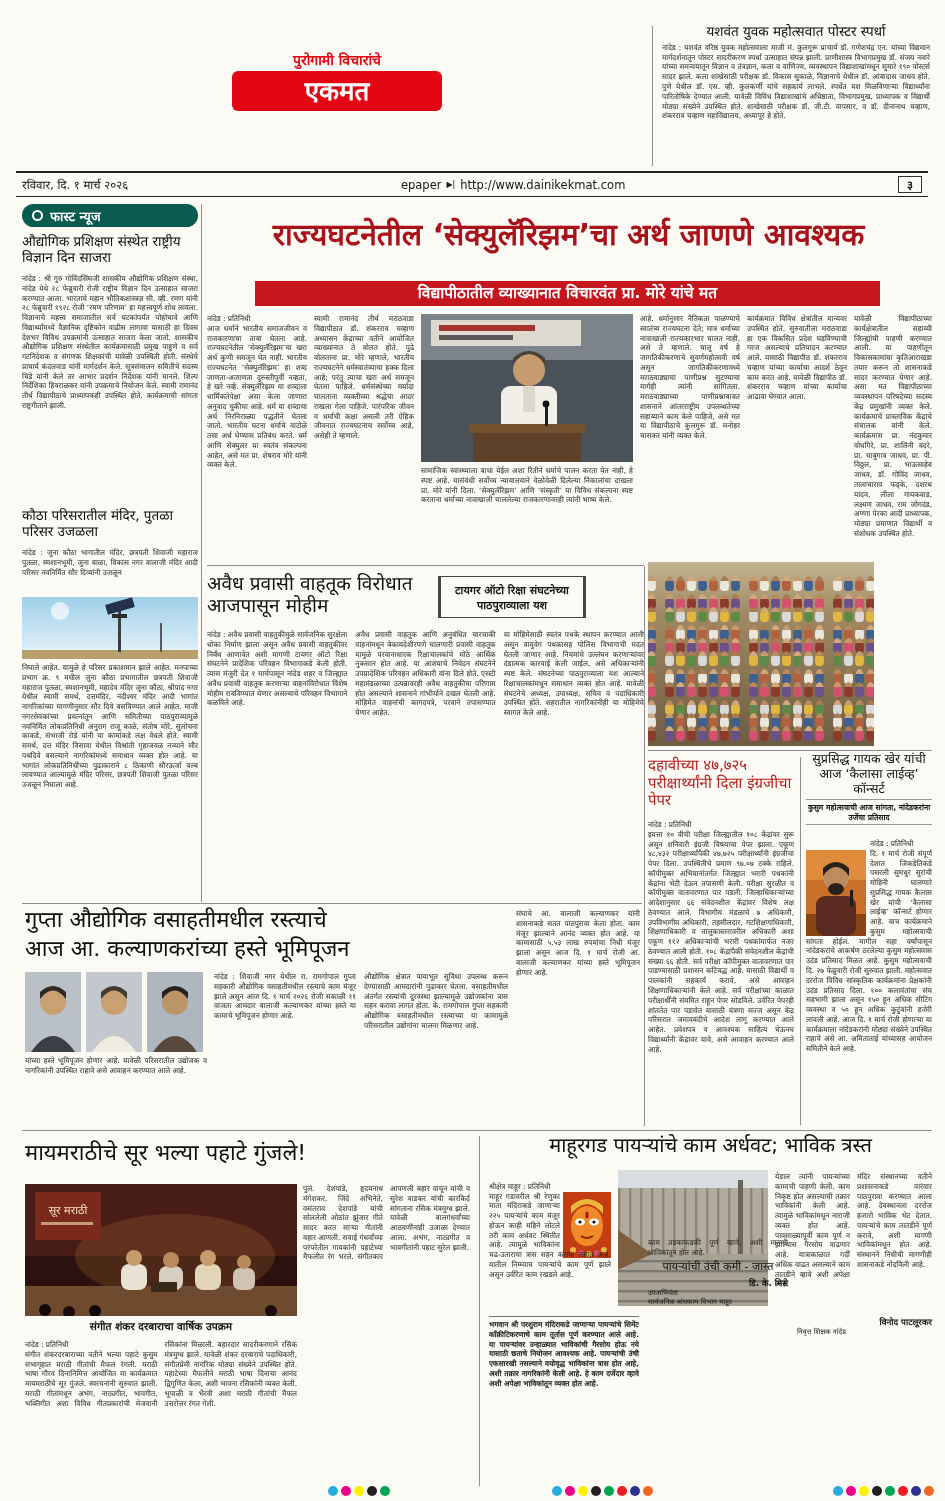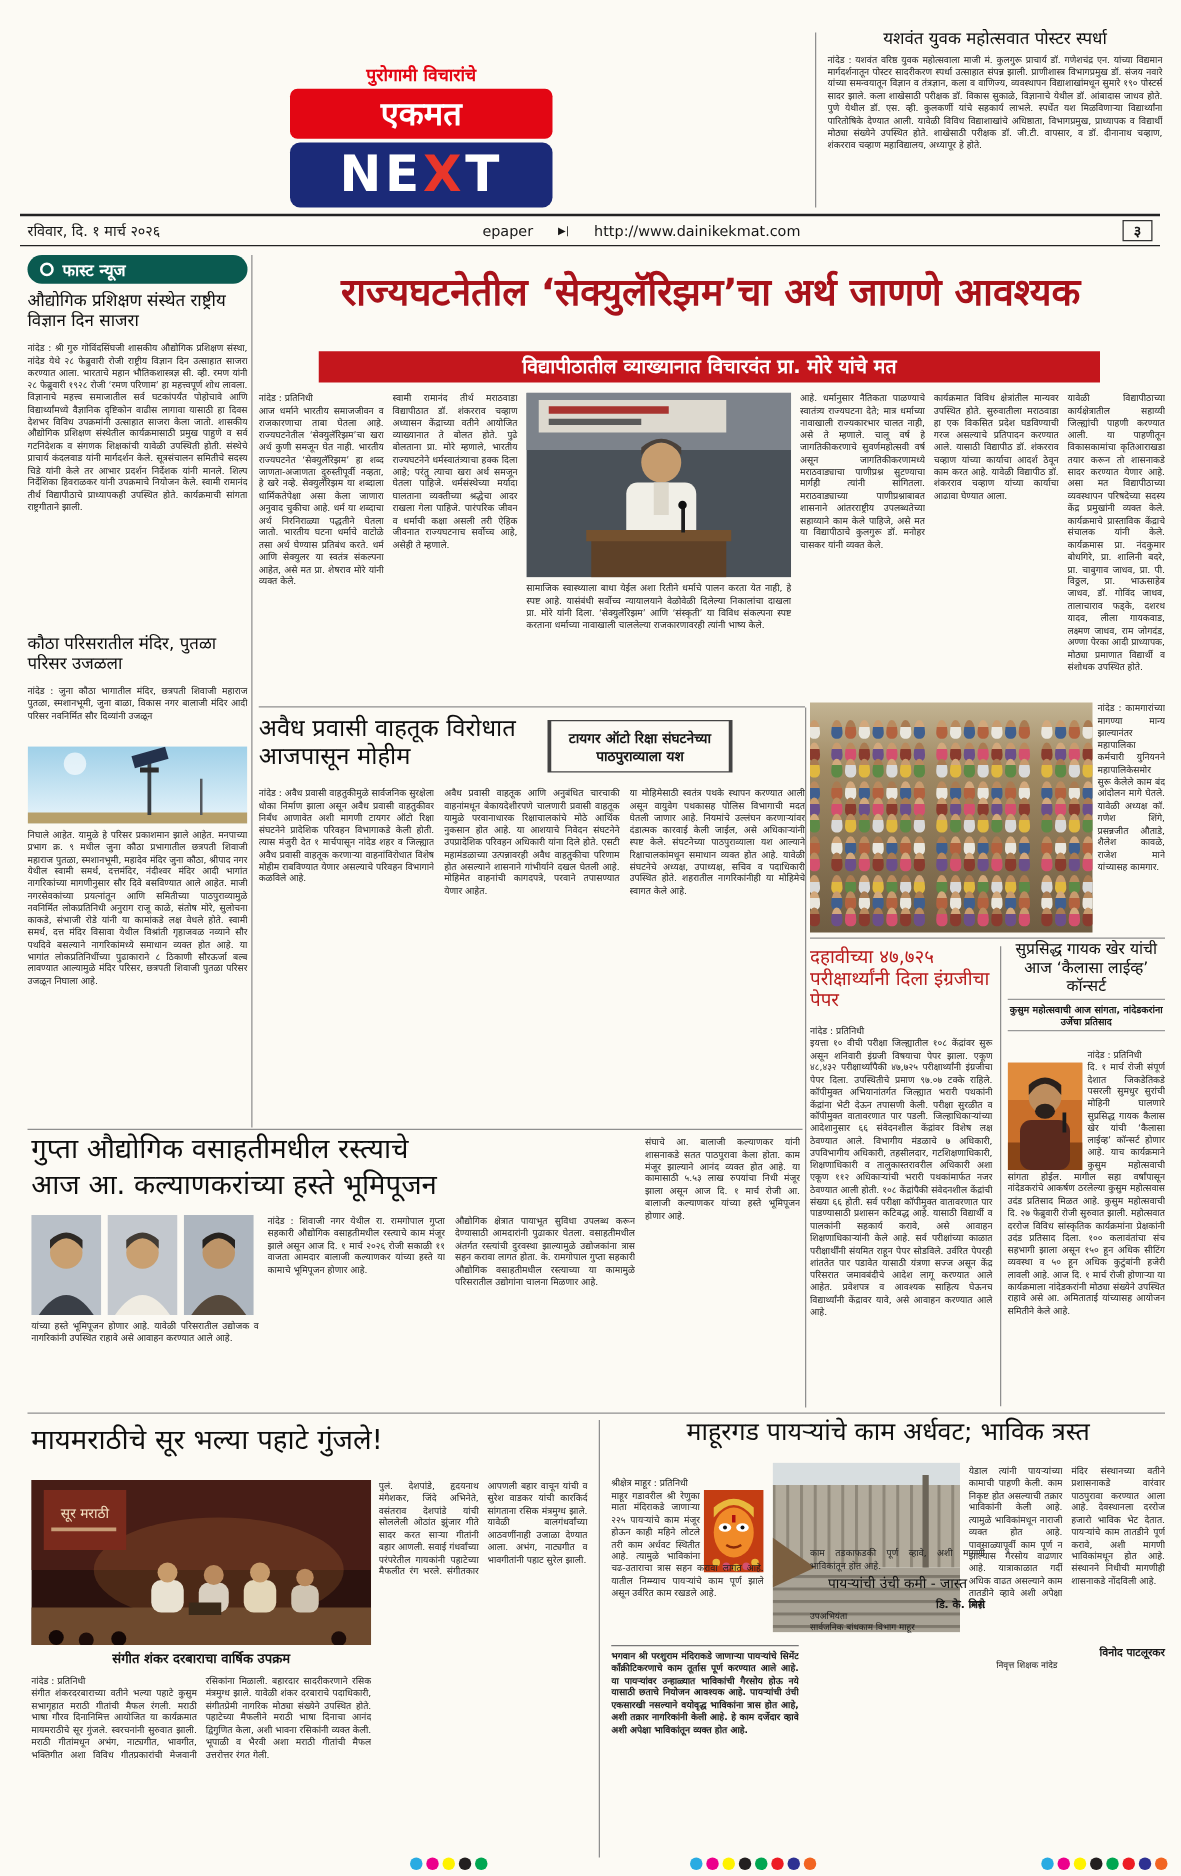--- a/index.html
+++ b/index.html
@@ -18,36 +18,31 @@
   .signname{font-size:8.6px;font-weight:bold;text-align:right}
   .signrole{font-size:7px;text-align:left;line-height:1.3}
 </style>
 </head>
 <body>
 
 <div class="abs" data-name="masthead" style="left:0;top:0;width:945px;height:170px">
   <div class="abs" data-name="masthead-brand-block" style="left:232px;top:50px;width:210px;text-align:center">
     <div data-name="masthead-tagline" style="color:#e30613;font-size:14px;font-weight:bold">पुरोगामी विचारांचे</div>
     <div data-name="masthead-brand" style="background:#e30613;color:#fff;font-size:26px;font-weight:bold;border-radius:6px;padding:1px 0 3px;margin-top:2px">एकमत</div>
-    <div data-name="next-logo" style="background:#1b2a78;border-radius:8px;margin-top:3px;height:52px;display:flex;align-items:center;justify-content:center;font-size:40px;font-weight:bold;color:#fff;letter-spacing:3px">
-      <span data-name="next-logo-ne">NE</span>
-        <span data-name="next-logo-x" style="color:#e8362a">X</span>
-        <span data-name="next-logo-t">T</span>
-    </div>
   </div>
   <div class="rule" data-name="masthead-divider" style="left:652px;top:26px;width:1px;height:140px"></div>
   <div class="abs" data-name="poster-article" style="left:662px;top:24px;width:268px">
     <div class="hsec" data-name="poster-headline" style="font-size:13.5px;text-align:center;margin-bottom:3px">यशवंत युवक महोत्सवात पोस्टर स्पर्धा</div>
     <div class="bt" data-name="poster-body" style="height:126px">नांदेड : यशवंत वरिष्ठ युवक महोत्सवाला माजी मं. कुलगुरू प्राचार्य डॉ. गणेशचंद्र एन. यांच्या विद्यमान मार्गदर्शनातून पोस्टर सादरीकरण स्पर्धा उत्साहात संपन्न झाली. प्राणीशास्त्र विभागप्रमुख डॉ. संजय नवारे यांच्या समन्वयातून विज्ञान व तंत्रज्ञान, कला व वाणिज्य, व्यवस्थापन विद्याशाखांमधून सुमारे १९० पोस्टर्स सादर झाले. कला शाखेसाठी परीक्षक डॉ. विकास सुकाळे, विज्ञानाचे येथील डॉ. आंबादास जाधव होते. पुणे येथील डॉ. एस. व्ही. कुलकर्णी यांचे सहकार्य लाभले. स्पर्धेत यश मिळविणाऱ्या विद्यार्थ्यांना पारितोषिके देण्यात आली. यावेळी विविध विद्याशाखांचे अधिष्ठाता, विभागप्रमुख, प्राध्यापक व विद्यार्थी मोठ्या संख्येने उपस्थित होते. शाखेसाठी परीक्षक डॉ. जी.टी. वापसार, व डॉ. दीनानाथ चव्हाण, शंकरराव चव्हाण महाविद्यालय, अध्यापूर हे होते.</div>
   </div>
 </div>
 
 <div class="abs" data-name="date-bar" style="left:16px;top:171px;width:912px;height:26px;border-top:2px solid #222;border-bottom:1px solid #222;display:flex;align-items:center;justify-content:space-between;padding:0 6px;font-size:11.5px">
   <span data-name="edition-date">रविवार, दि. १ मार्च २०२६</span>
-  <span data-name="epaper-link-group" style="display:flex;align-items:center;gap:20px">
+  <span data-name="epaper-link-group" style="display:flex;align-items:center;gap:5px">
     <span data-name="epaper-label">epaper</span>
     <span data-name="epaper-play-icon" style="font-size:8px">▶|</span>
     <span data-name="epaper-url">http://www.dainikekmat.com</span>
   </span>
   <span data-name="page-number" style="border:1px solid #333;padding:0 8px;font-weight:bold">३</span>
 </div>
 
 <div class="abs" data-name="fast-news-pill" style="left:22px;top:204px;width:176px;height:23px;background:#0a5a50;color:#fff;border-radius:12px;display:flex;align-items:center;gap:7px;padding:0 10px;font-size:13px;font-weight:bold">
   <span data-name="fast-news-icon" style="width:11px;height:11px;border:2px solid #fff;border-radius:50%;display:inline-block"></span>
   <span data-name="fast-news-label">फास्ट न्यूज</span>
@@ -322,21 +317,20 @@
       <i style="left: 123px; top: 164px; background: linear-gradient(rgb(200, 155, 110) 0px, rgb(200, 155, 110) 36%, rgb(107, 79, 138) 36%);"></i>
       <i style="left: 134px; top: 164px; background: linear-gradient(rgb(185, 138, 94) 0px, rgb(185, 138, 94) 36%, rgb(212, 80, 110) 36%);"></i>
       <i style="left: 145px; top: 164px; background: linear-gradient(rgb(169, 123, 82) 0px, rgb(169, 123, 82) 36%, rgb(138, 59, 46) 36%);"></i>
       <i style="left: 156px; top: 164px; background: linear-gradient(rgb(210, 168, 124) 0px, rgb(210, 168, 124) 36%, rgb(107, 79, 138) 36%);"></i>
       <i style="left: 167px; top: 164px; background: linear-gradient(rgb(200, 155, 110) 0px, rgb(200, 155, 110) 36%, rgb(212, 80, 110) 36%);"></i>
       <i style="left: 185px; top: 164px; background: linear-gradient(rgb(185, 138, 94) 0px, rgb(185, 138, 94) 36%, rgb(138, 59, 46) 36%);"></i>
       <i style="left: 196px; top: 164px; background: linear-gradient(rgb(169, 123, 82) 0px, rgb(169, 123, 82) 36%, rgb(107, 79, 138) 36%);"></i>
       <i style="left: 207px; top: 164px; background: linear-gradient(rgb(210, 168, 124) 0px, rgb(210, 168, 124) 36%, rgb(212, 80, 110) 36%);"></i>
       <i style="left: 218px; top: 164px; background: linear-gradient(rgb(200, 155, 110) 0px, rgb(200, 155, 110) 36%, rgb(138, 59, 46) 36%);"></i>
     </div>
-  <div class="bt" data-name="mnpa-caption" style="position:absolute;left:230px;top:0;width:54px;height:184px">नांदेड : कामगारांच्या मागण्या मान्य झाल्यानंतर महापालिका कर्मचारी युनियनने महापालिकेसमोर सुरू केलेले काम बंद आंदोलन मागे घेतले. यावेळी अध्यक्ष कॉ. गणेश शिंगे, प्रसन्नजीत औताडे, शैलेश कावळे, राजेश माने यांच्यासह कामगार.</div>
 </div>
 <div class="rule" data-name="mnpa-bottom-rule" style="left:648px;top:750px;width:284px;height:1px"></div>
 
 <div class="abs hsec" data-name="dahavi-headline" style="left:648px;top:757px;width:146px;font-size:15px;color:#b91c1c">दहावीच्या ४७,७२५ परीक्षार्थ्यांनी दिला इंग्रजीचा पेपर</div>
 <div class="abs bt" data-name="dahavi-body" style="left:648px;top:820px;width:146px;height:306px">नांदेड : प्रतिनिधी
 इयत्ता १० वीची परीक्षा जिल्ह्यातील १०८ केंद्रांवर सुरू असून शनिवारी इंग्रजी विषयाचा पेपर झाला. एकूण ४८,४३२ परीक्षार्थ्यांपैकी ४७,७२५ परीक्षार्थ्यांनी इंग्रजीचा पेपर दिला. उपस्थितीचे प्रमाण ९७.०७ टक्के राहिले. कॉपीमुक्त अभियानांतर्गत जिल्ह्यात भरारी पथकांनी केंद्रांना भेटी देऊन तपासणी केली. परीक्षा सुरळीत व कॉपीमुक्त वातावरणात पार पडली. जिल्हाधिकाऱ्यांच्या आदेशानुसार ६६ संवेदनशील केंद्रांवर विशेष लक्ष ठेवण्यात आले. विभागीय मंडळाचे ७ अधिकारी, उपविभागीय अधिकारी, तहसीलदार, गटशिक्षणाधिकारी, शिक्षणाधिकारी व तालुकास्तरावरील अधिकारी अशा एकूण ११२ अधिकाऱ्यांची भरारी पथकांमार्फत नजर ठेवण्यात आली होती. १०८ केंद्रांपैकी संवेदनशील केंद्रांची संख्या ६६ होती. सर्व परीक्षा कॉपीमुक्त वातावरणात पार पाडण्यासाठी प्रशासन कटिबद्ध आहे. यासाठी विद्यार्थी व पालकांनी सहकार्य करावे, असे आवाहन शिक्षणाधिकाऱ्यांनी केले आहे. सर्व परीक्षांच्या काळात परीक्षार्थींनी संयमित राहून पेपर सोडविले. उर्वरित पेपरही शांततेत पार पडावेत यासाठी यंत्रणा सज्ज असून केंद्र परिसरात जमावबंदीचे आदेश लागू करण्यात आले आहेत. प्रवेशपत्र व आवश्यक साहित्य घेऊनच विद्यार्थ्यांनी केंद्रावर यावे, असे आवाहन करण्यात आले आहे.</div>
 <div class="rule" data-name="dahavi-kher-rule" style="left:800px;top:757px;width:1px;height:368px"></div>
 
 <div class="abs" data-name="kher-article" style="left:806px;top:752px;width:126px;height:374px;overflow:hidden">
   <div class="hsec" data-name="kher-headline" style="font-size:12.5px;text-align:center">सुप्रसिद्ध गायक खेर यांची आज ‘कैलासा लाईव्ह’ कॉन्सर्ट</div>

